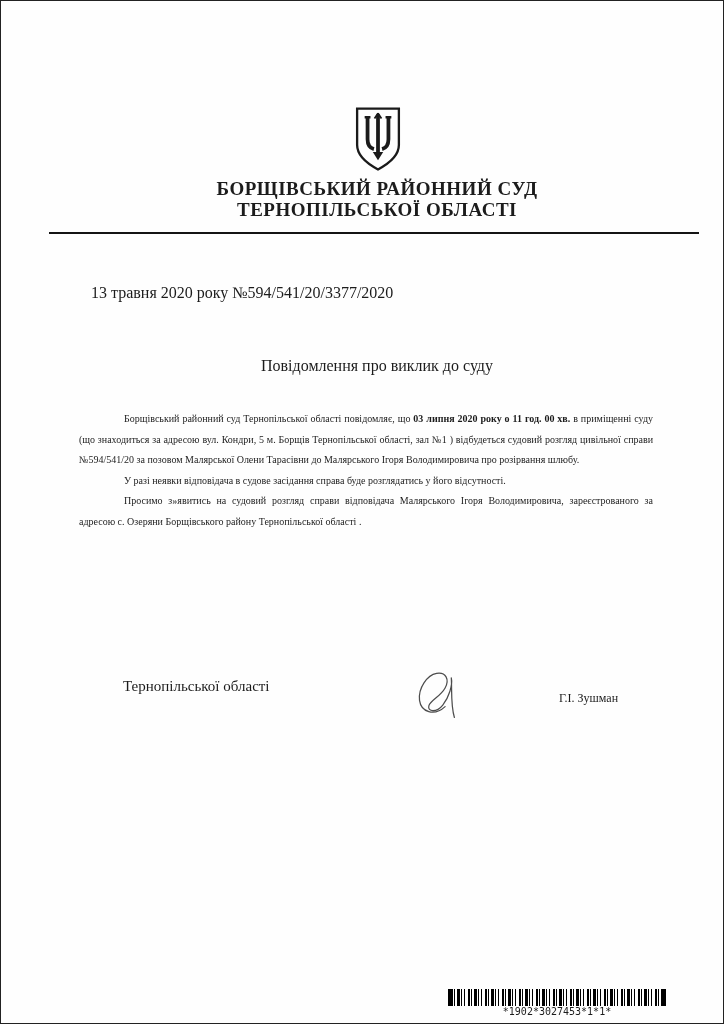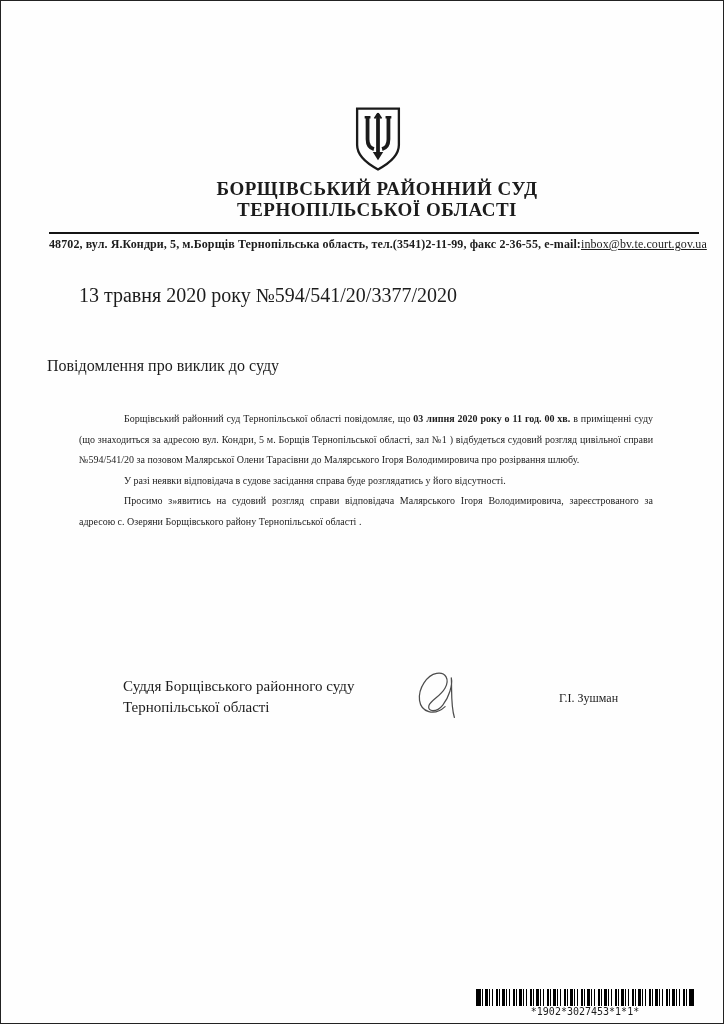--- a/index.html
+++ b/index.html
@@ -20,31 +20,31 @@
     position: absolute; left: 46px; top: 177px; width: 660px;
     text-align: center; font-weight: bold; font-size: 19px; line-height: 21px;
     letter-spacing: 0.5px;
   }
   .divider { position: absolute; left: 48px; top: 231px; width: 650px; height: 2px; background: #141414; }
   .address {
     position: absolute; left: 48px; top: 236px; width: 654px;
     font-size: 12px; font-weight: bold; white-space: nowrap; letter-spacing: 0.1px;
   }
   .address .email { font-weight: normal; text-decoration: underline; }
-  .refline { position: absolute; left: 78px; top: 283px; font-size: 20px; }
-  .doc-title { position: absolute; left: 46px; top: 356px; width: 660px; font-size: 16px; }
+  .refline { position: absolute; left: 90px; top: 283px; font-size: 16px; }
+  .doc-title { position: absolute; left: 46px; top: 356px; width: 660px; text-align: center; font-size: 16px; }
   .body-text {
     position: absolute; left: 78px; top: 408px; width: 574px;
     font-size: 10px; line-height: 20.5px; text-align: justify;
   }
   .body-text p { margin: 0; text-indent: 45px; }
   .sig-title { position: absolute; left: 122px; top: 675px; font-size: 15px; line-height: 21px; }
   .sig-mark { position: absolute; left: 410px; top: 660px; width: 62px; height: 68px; }
   .sig-name { position: absolute; left: 558px; top: 690px; font-size: 12px; }
-  .barcode { position: absolute; left: 475px; top: 988px; width: 218px; }
+  .barcode { position: absolute; left: 447px; top: 988px; width: 218px; }
   .bars {
     height: 17px;
     border-left: 3px solid #000; border-right: 3px solid #000;
     background: repeating-linear-gradient(to right,
       #000 0px, #000 2px, #fff 2px, #fff 3px,
       #000 3px, #000 4px, #fff 4px, #fff 6px,
       #000 6px, #000 9px, #fff 9px, #fff 10px,
       #000 10px, #000 11px, #fff 11px, #fff 13px,
       #000 13px, #000 14px, #fff 14px, #fff 17px);
   }
@@ -72,34 +72,32 @@
     </svg>
   </div>
 
   <div class="court-name">
     <div>БОРЩІВСЬКИЙ РАЙОННИЙ СУД</div>
     <div>ТЕРНОПІЛЬСЬКОЇ ОБЛАСТІ</div>
   </div>
 
   <div class="divider"></div>
 
-  <div class="address"><span>48702, вул. Я.Кондри, 5,  м.Борщів Тернопільська область, тел.(3541)2-11-99, факс 2-36-55, e-mail:</span><span class="email">inbox@bv.te.court.gov.ua</span></div>
 
   <div class="refline">13 травня 2020 року №594/541/20/3377/2020</div>
 
   <div class="doc-title">Повідомлення про виклик до суду</div>
 
   <div class="body-text">
     <p><span>Борщівський районний суд Тернопільської області  повідомляє, що </span><b>03 липня 2020 року о 11 год. 00 хв.</b><span> в приміщенні суду (що знаходиться за адресою вул. Кондри, 5 м. Борщів Тернопільської області, зал №1 ) відбудеться судовий  розгляд цивільної справи №594/541/20 за позовом Малярської Олени Тарасівни до Малярського Ігоря Володимировича про розірвання шлюбу.</span></p>
     <p>У разі неявки відповідача в судове засідання  справа буде розглядатись  у його відсутності.</p>
     <p>Просимо з»явитись  на судовий розгляд справи відповідача Малярського Ігоря Володимировича, зареєстрованого за адресою с. Озеряни Борщівського району Тернопільської області .</p>
   </div>
 
   <div class="sig-title">
-    <div>Суддя Борщівського районного суду</div>
     <div>Тернопільської області</div>
   </div>
 
   <div class="sig-mark">
     <svg viewBox="0 0 80 70" width="62" height="68">
       <path d="M44 50 C30 63 13 57 11 42 C9 26 21 9 33 7 C45 5 50 15 44 26 C38 37 25 42 23 49 C21 57 33 58 41 48 C49 38 54 22 52 13 M52 13 C53 28 51 48 56 64" fill="none" stroke="#4d4d4d" stroke-width="1.6" stroke-linecap="round"></path>
     </svg>
   </div>
 
   <div class="sig-name">Г.І. Зушман</div>

